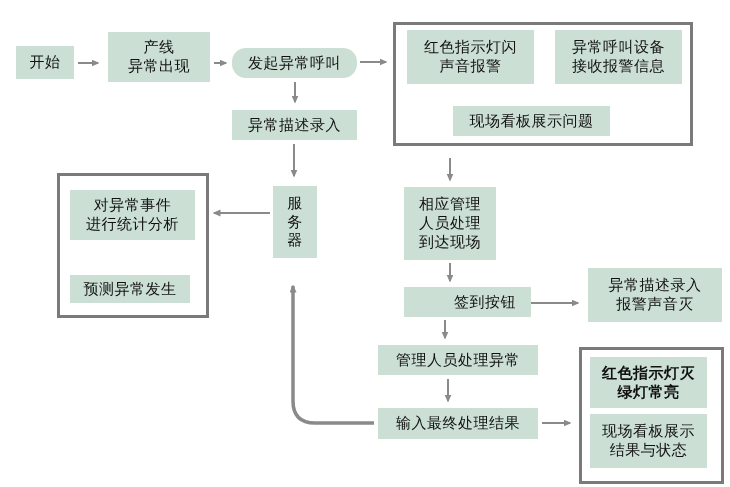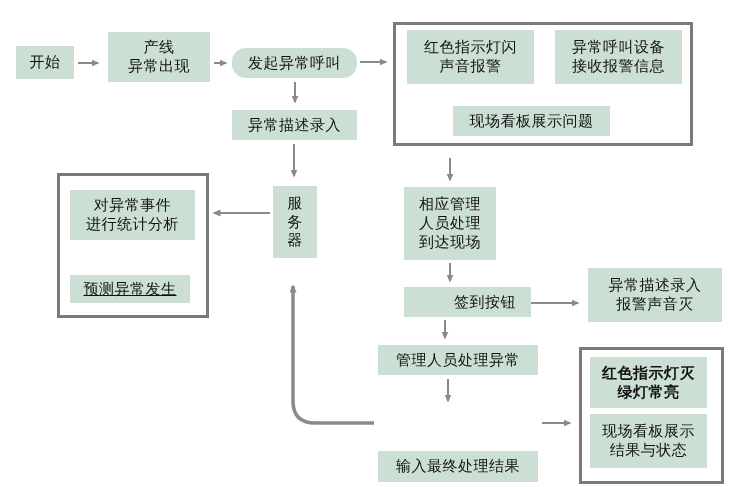--- a/index.html
+++ b/index.html
@@ -84,34 +84,34 @@
 
   <div class="node" style="left:232px;top:110px;width:125px;height:30px;">异常描述录入</div>
 
   <div class="node" style="left:273px;top:186px;width:44px;height:72px;">服
 务
 器</div>
 
   <div class="node" style="left:70px;top:190px;width:125px;height:50px;">对异常事件
 进行统计分析</div>
 
-  <div class="node" style="left:70px;top:275px;width:120px;height:28px;text-decoration:underline;">预测异常发生</div>
+  <div class="node" style="left:70px;top:275px;width:120px;height:28px;">预测异常发生</div>
 
   <div class="node" style="left:404px;top:187px;width:92px;height:73px;">相应管理
 人员处理
 到达现场</div>
 
   <div class="node" style="left:404px;top:287px;width:92px;height:30px;padding-left:35px;">签到按钮</div>
 
   <div class="node" style="left:588px;top:268px;width:134px;height:54px;">异常描述录入
 报警声音灭</div>
 
   <div class="node" style="left:378px;top:345px;width:160px;height:30px;">管理人员处理异常</div>
 
-  <div class="node" style="left:378px;top:408px;width:160px;height:31px;margin-top:43px;">输入最终处理结果</div>
+  <div class="node" style="left:378px;top:408px;width:160px;height:31px;">输入最终处理结果</div>
 
   <div class="node" style="left:590px;top:357px;width:117px;height:51px;font-weight:bold;">红色指示灯灭
 绿灯常亮</div>
 
   <div class="node" style="left:590px;top:414px;width:117px;height:54px;">现场看板展示
 结果与状态</div>
 
 </div>
 
 </body></html>

